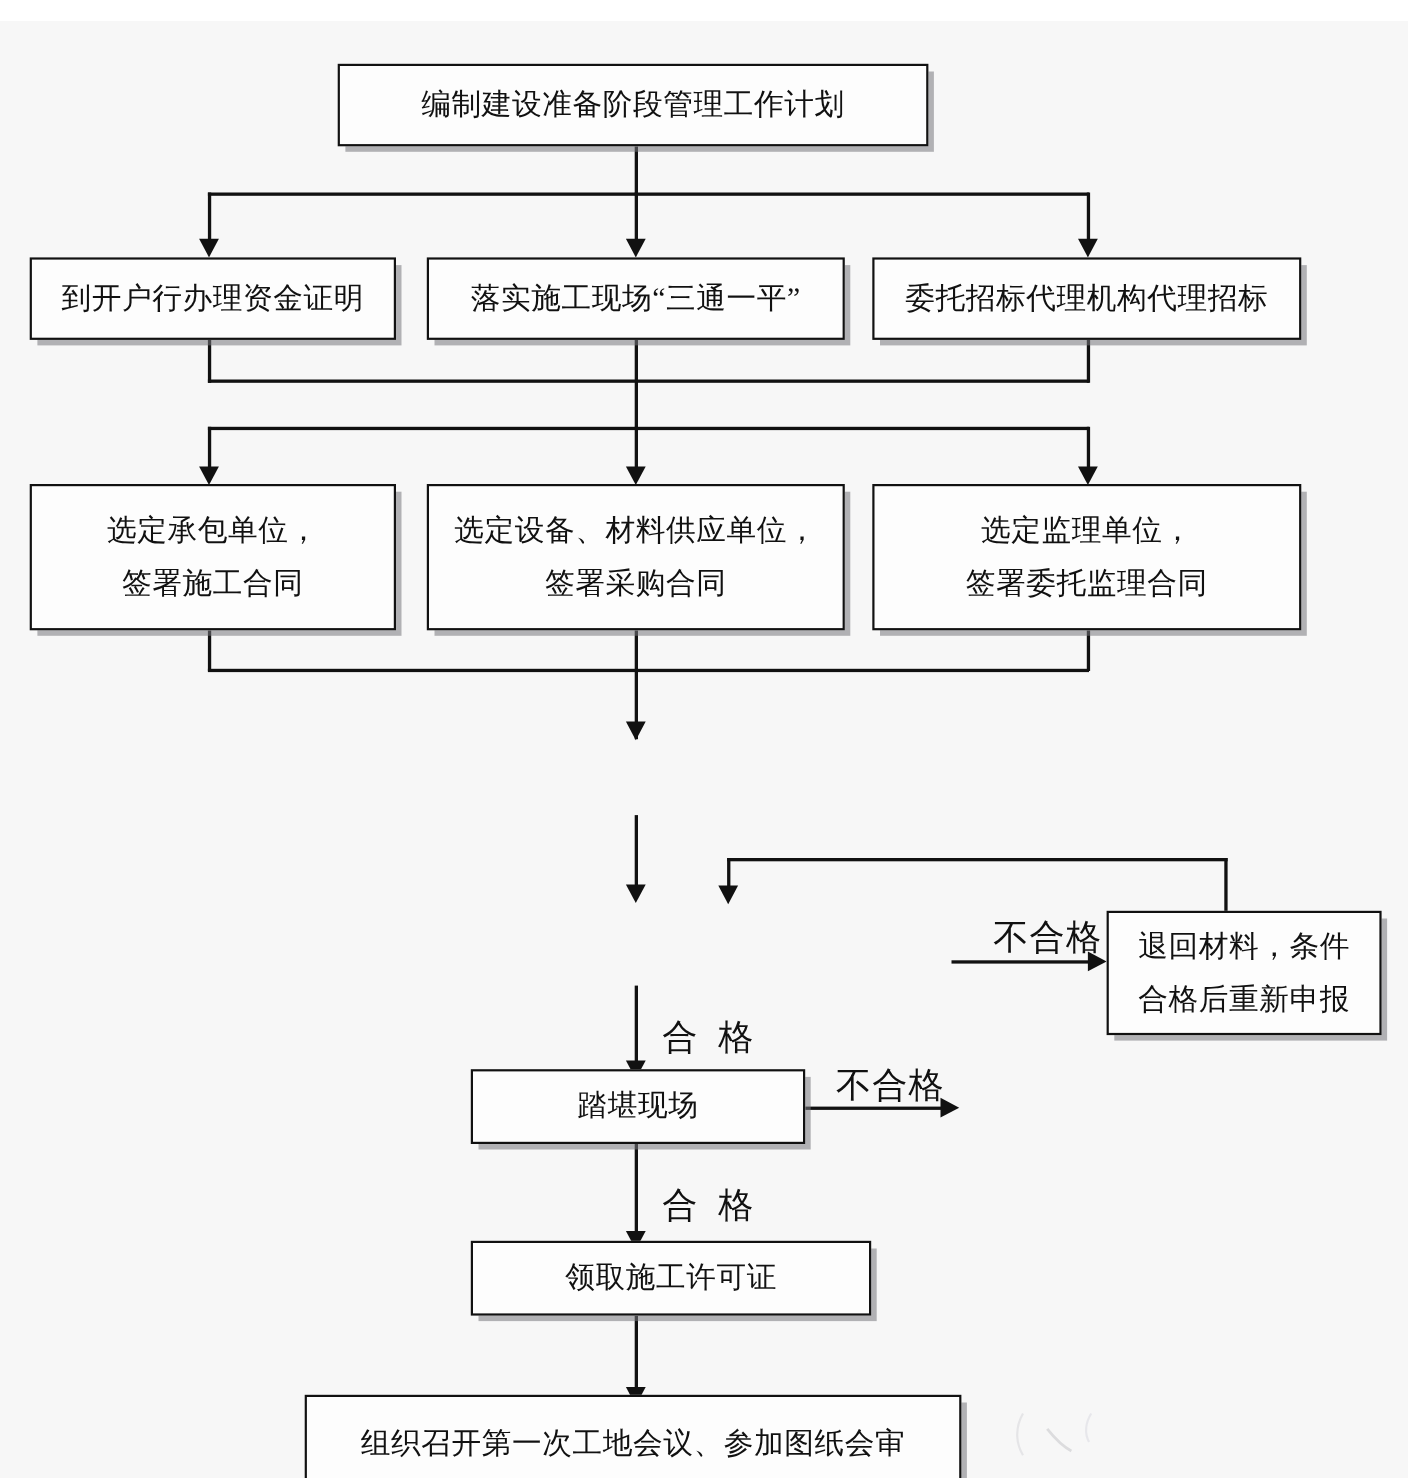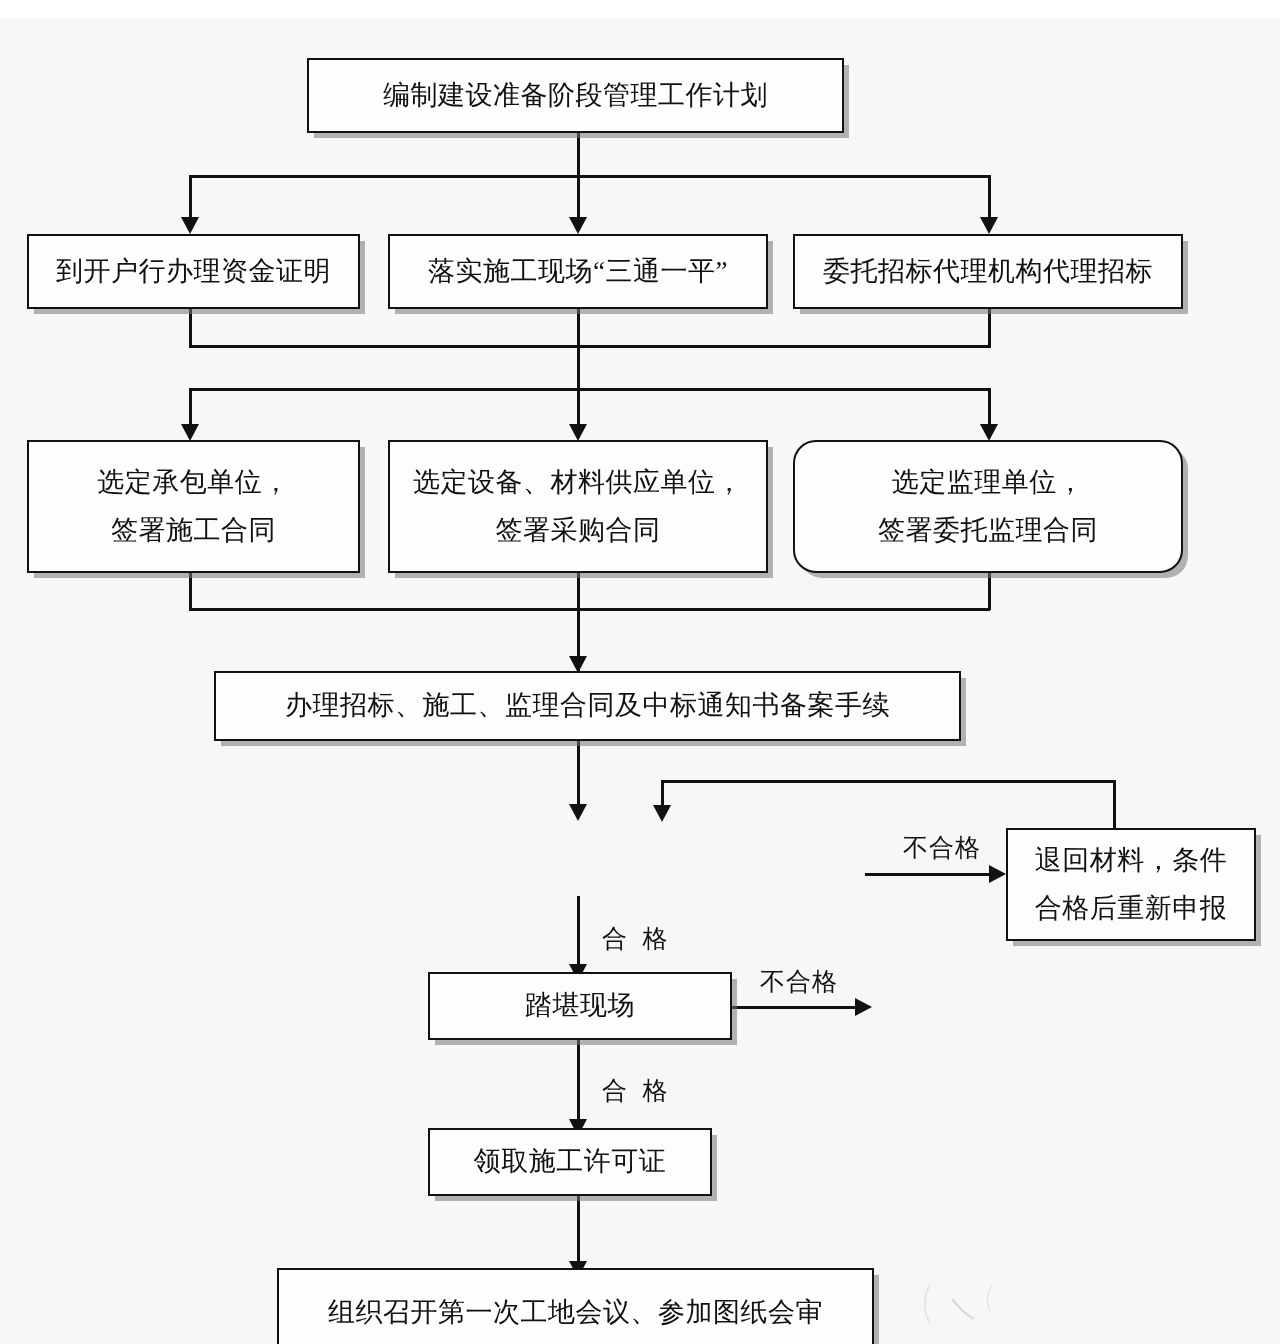--- a/index.html
+++ b/index.html
@@ -59,21 +59,21 @@
   }
   .arrow.right {
     border-top: 9px solid transparent;
     border-bottom: 9px solid transparent;
     border-left: 17px solid #111111;
   }
 
   
   .elabel {
     position: absolute;
-    font-size: 25px;
+    font-size: 32px;
     color: #111111;
     white-space: pre;
     z-index: 6;
     letter-spacing: 1px;
   }
 
   
   .watermark {
     position: absolute;
     z-index: 2;
@@ -143,36 +143,33 @@
     </span>
   </div>
 
   <div class="box multi" style="left:388px; top:421px; width:380px; height:133px;">
     <span class="txt">
       <span>选定设备、材料供应单位，</span><br>
       <span>签署采购合同</span>
     </span>
   </div>
 
-  <div class="box multi" style="left:793px; top:421px; width:390px; height:133px;border-radius:23px;">
+  <div class="box multi" style="left:793px; top:421px; width:390px; height:133px;">
     <span class="txt">
       <span>选定监理单位，</span><br>
       <span>签署委托监理合同</span>
     </span>
   </div>
 
   <div class="ln vl" style="left:189px; top:554px; height:37px;"></div>
   <div class="ln vl" style="left:577px; top:554px; height:99px;"></div>
   <div class="ln vl" style="left:988px; top:554px; height:37px;"></div>
   <div class="ln hl" style="left:189px; top:589px; width:801px;"></div>
   <div class="arrow down" style="left:569px; top:637px;"></div>
 
-  <div class="box" style="left:214px; top:652px; width:747px; height:70px;">
-    <span class="txt">办理招标、施工、监理合同及中标通知书备案手续</span>
-  </div>
 
   <div class="ln vl" style="left:577px; top:722px; height:66px;"></div>
   <div class="arrow down" style="left:569px; top:785px;"></div>
 
 
   <div class="box multi" style="left:1006px; top:809px; width:250px; height:113px;">
     <span class="txt">
       <span>退回材料，条件</span><br>
       <span>合格后重新申报</span>
     </span>
@@ -197,21 +194,21 @@
 
 
   <div class="ln hl" style="left:732px; top:987px; width:126px;"></div>
   <div class="arrow right" style="left:855px; top:979px;"></div>
   <div class="elabel" style="left:760px; top:946px;">不合格</div>
 
   <div class="ln vl" style="left:577px; top:1021px; height:82px;"></div>
   <div class="arrow down" style="left:569px; top:1100px;"></div>
   <div class="elabel" style="left:602px; top:1055px;">合  格</div>
 
-  <div class="box" style="left:428px; top:1109px; width:284px; height:68px;">
+  <div class="box" style="left:428px; top:1109px; width:364px; height:68px;">
     <span class="txt">领取施工许可证</span>
   </div>
 
   <div class="ln vl" style="left:577px; top:1177px; height:68px;"></div>
   <div class="arrow down" style="left:569px; top:1242px;"></div>
 
   <div class="box" style="left:277px; top:1249px; width:597px; height:90px;">
     <span class="txt">组织召开第一次工地会议、参加图纸会审</span>
   </div>
 

